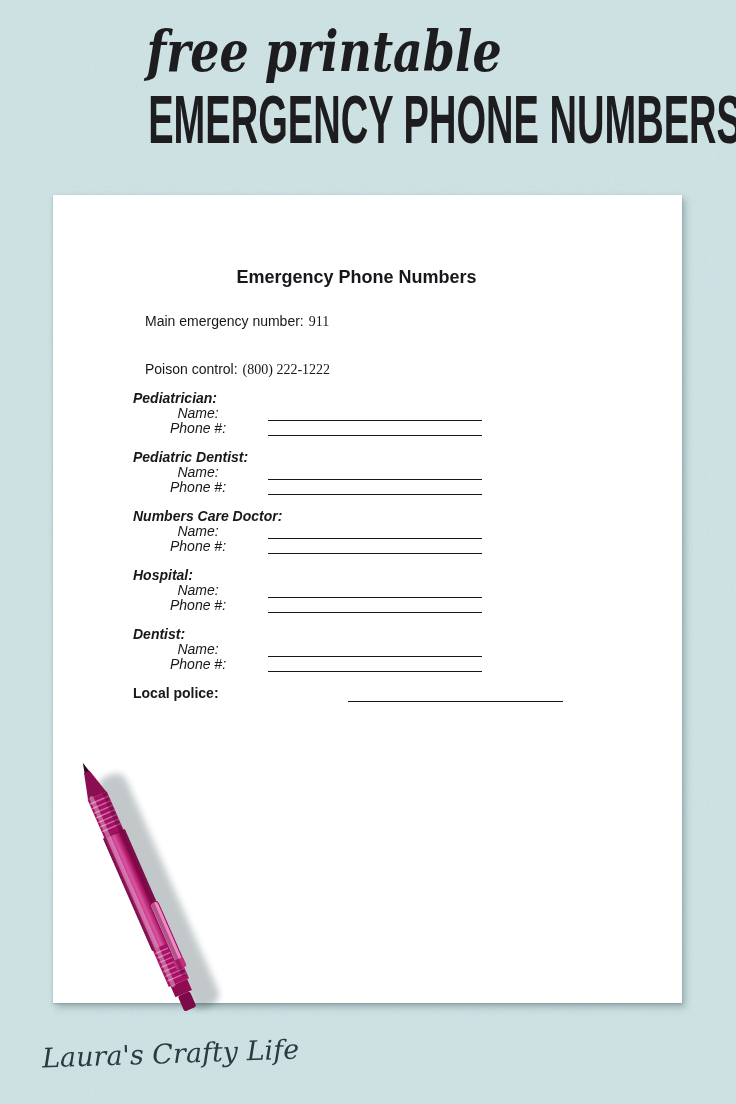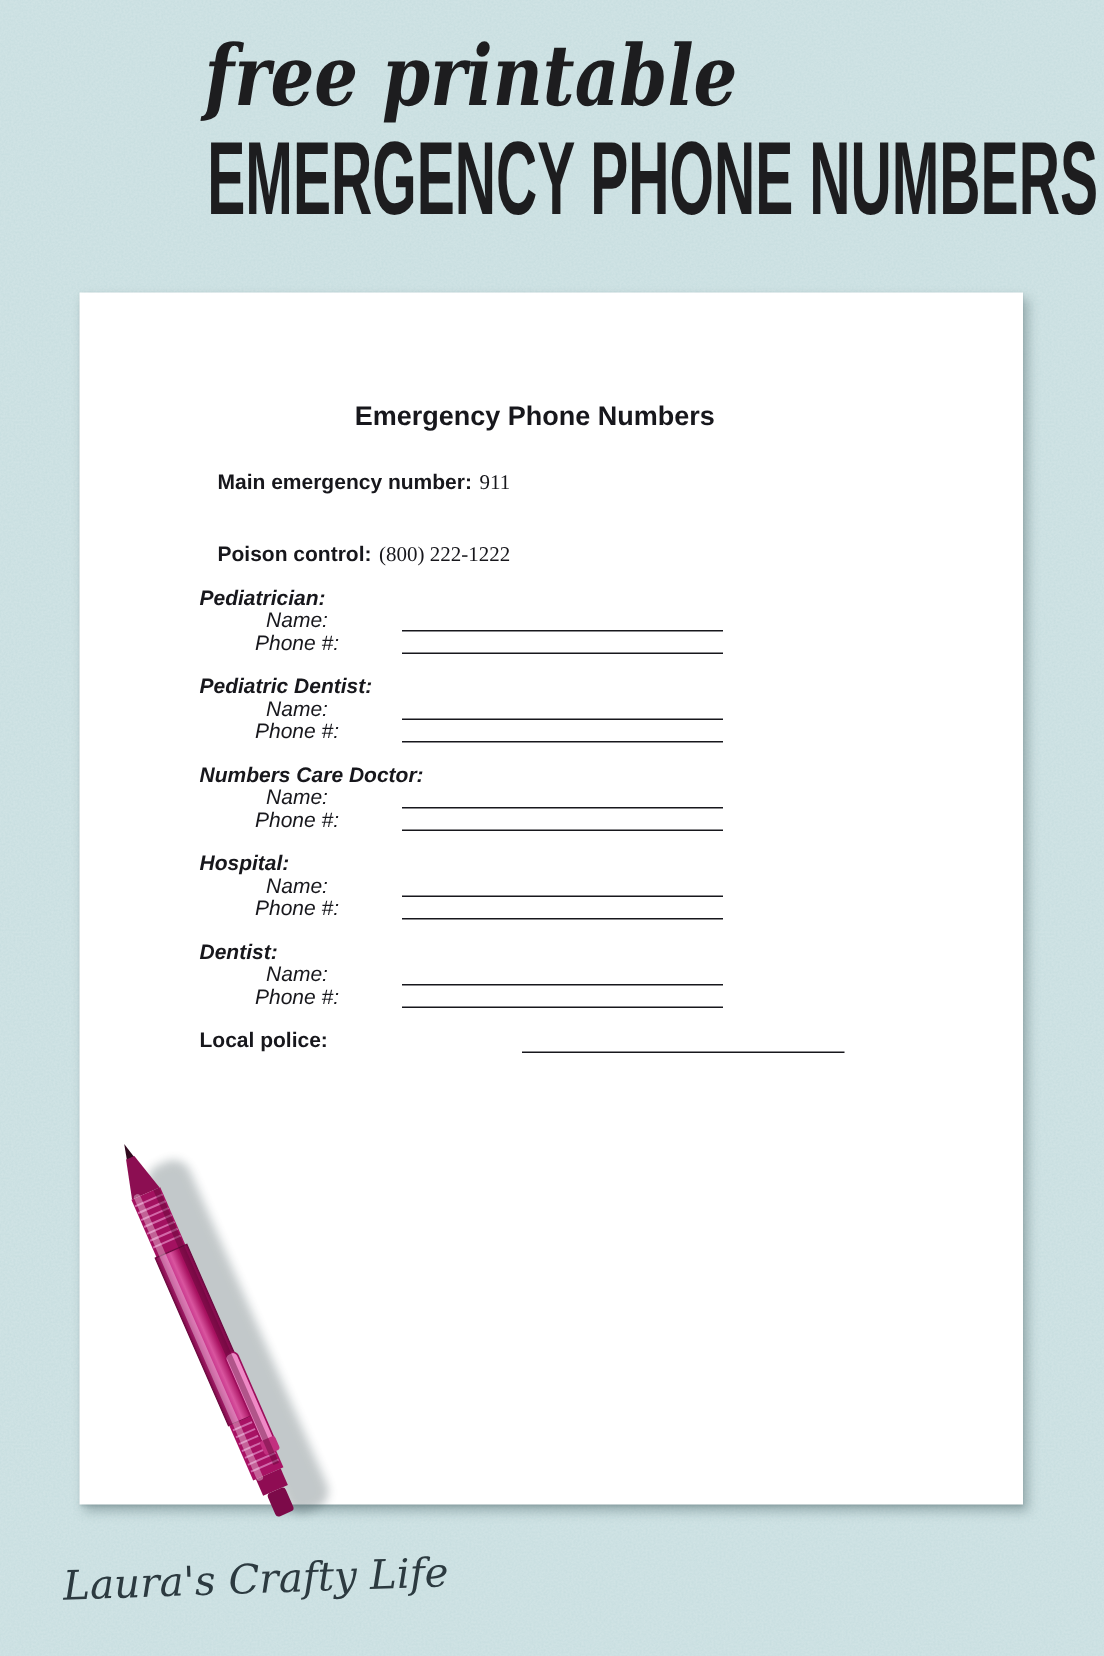--- a/index.html
+++ b/index.html
@@ -4,21 +4,21 @@
 <style>
   html,body{margin:0;padding:0;}
   body{
     width:736px;height:1104px;position:relative;overflow:hidden;
     background:#cbe0e2;
     font-family:"Liberation Sans",sans-serif;
   }
   .bg-noise{position:absolute;left:0;top:0;width:736px;height:1104px;z-index:0;pointer-events:none;}
 
   
-  .header{position:absolute;left:0;top:0;width:628px;z-index:2;text-align:center;}
+  .header{position:absolute;left:10px;top:0;width:628px;z-index:2;text-align:center;}
   .eyebrow{
     margin-top:16px;height:70px;line-height:70px;
     font-family:"DejaVu Serif",serif;font-style:italic;font-weight:bold;
     font-size:56px;color:#1d1d1f;
     transform:scaleX(0.82);transform-origin:50% 50%;
     white-space:nowrap;
   }
   .main-title{
     margin-top:-4px;height:74px;line-height:74px;
     font-weight:bold;font-size:68px;color:#1d1d1f;
@@ -32,21 +32,21 @@
     background:#ffffff;
     box-shadow:3px 4px 7px rgba(84,108,112,0.45), 0 1px 2px rgba(84,108,112,0.3);
   }
   .doc-title{
     position:absolute;top:72px;left:0;width:607px;padding-right:22px;
     text-align:center;font-weight:bold;font-size:18px;color:#17171c;
   }
   .doc-body{position:absolute;top:118px;left:80px;width:549px;font-size:14px;color:#17171c;}
   .static-row{height:16px;line-height:16px;white-space:nowrap;}
   .static-row + .static-row{margin-top:32px;}
-  .static-row .b{font-weight:bold;padding-left:12px;}
+  .static-row .b{font-weight:normal;padding-left:12px;}
   .static-row .v{margin-left:5px;font-family:Liberation Serif, serif;}
   .section{margin-top:13px;font-style:italic;}
   .section:first-of-type{margin-top:14px;}
   .sec-label{font-weight:bold;height:16px;line-height:16px;}
   .frow{display:flex;align-items:flex-end;height:15px;}
   .flabel{flex:0 0 130px;text-align:center;line-height:15px;}
   .fline{flex:0 0 214px;height:13px;margin-left:5px;border-bottom:1.7px solid #17171c;}
   .lp-row{display:flex;align-items:flex-end;height:17px;margin-top:13px;}
   .lp-label{flex:0 0 215px;font-weight:bold;line-height:17px;margin-top:36px;}
   .lp-line{flex:0 0 215px;height:14px;border-bottom:1.7px solid #17171c;}

